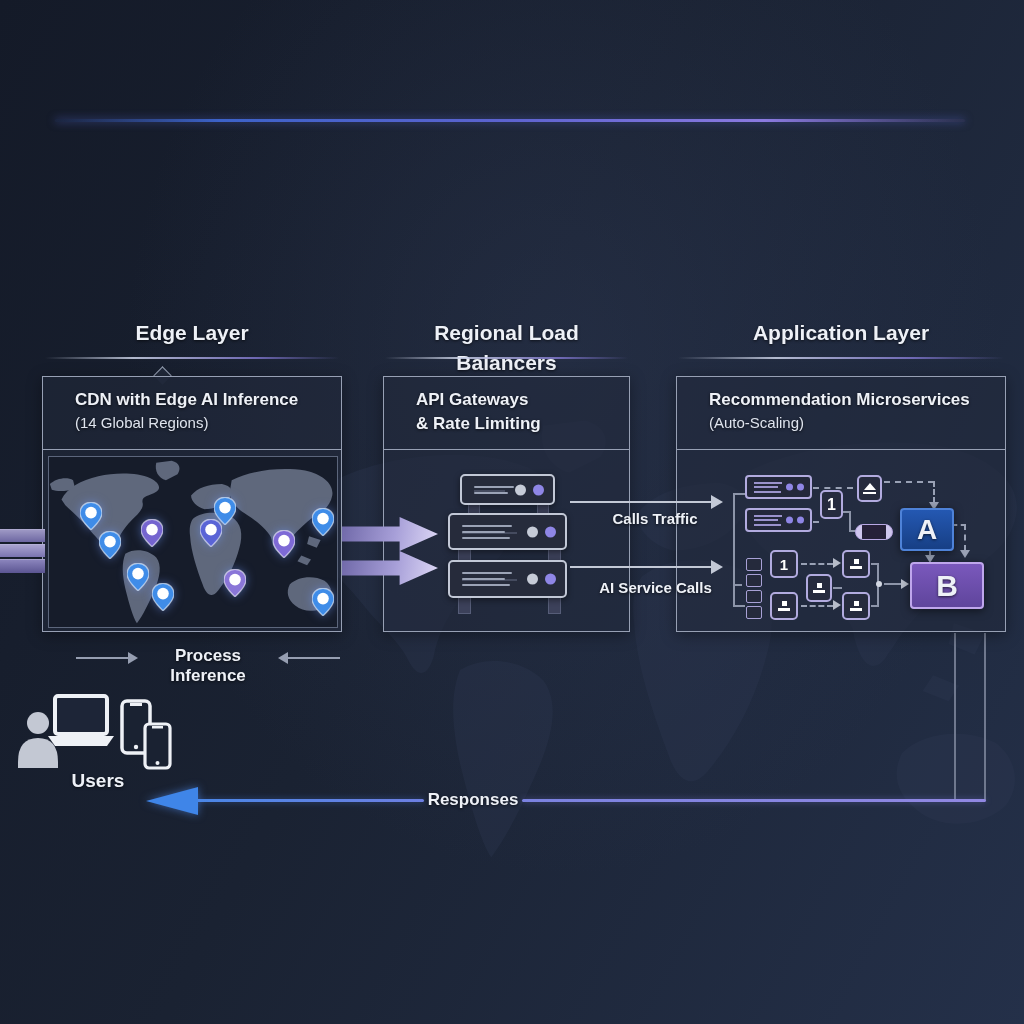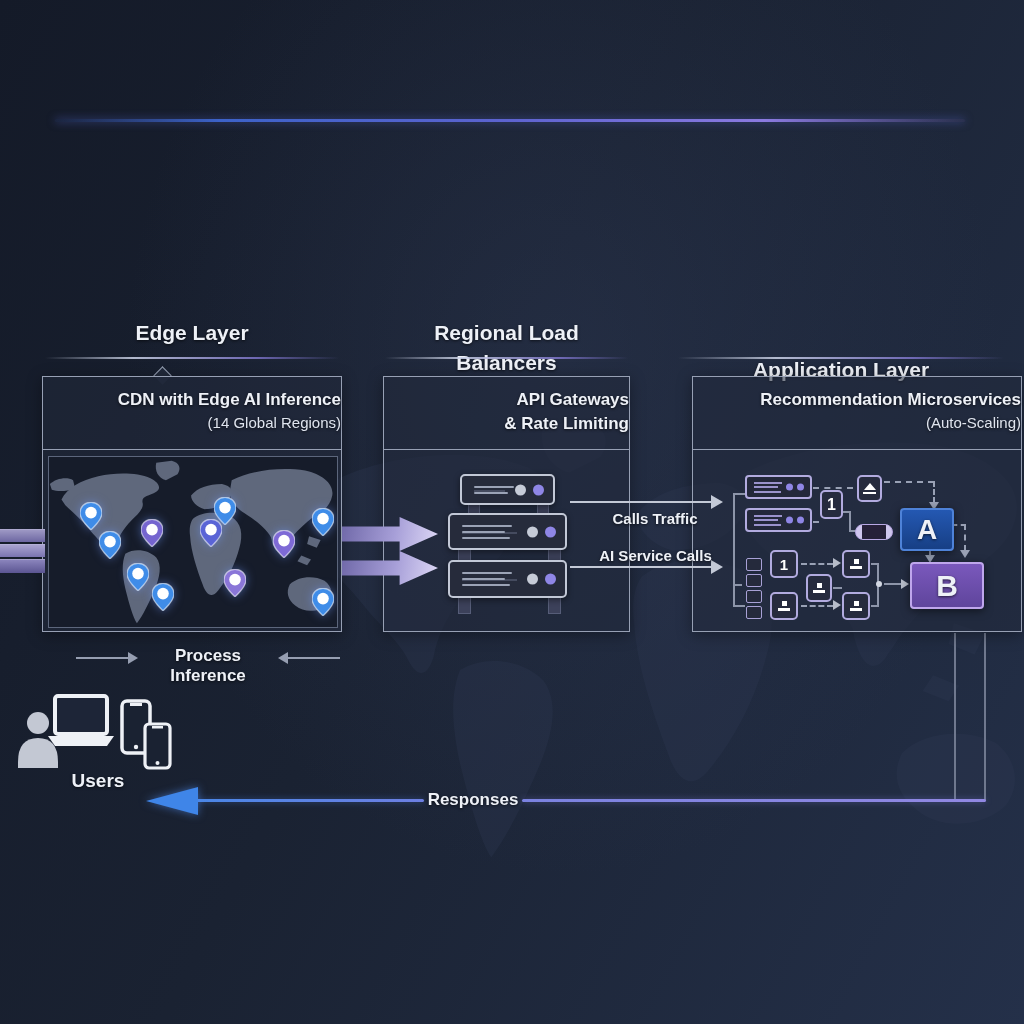--- a/index.html
+++ b/index.html
@@ -22,29 +22,29 @@
   
   .bg-map{left:252px;top:405px;width:780px;height:473px;opacity:0.34;z-index:0;}
   .bg-map svg{width:100%;height:100%;}
 
   
   .col-header{top:318px;height:30px;font-size:21px;font-weight:700;text-align:center;line-height:30px;z-index:2;}
   .col-rule{top:357px;height:2px;z-index:2;border-radius:1px;
     background:linear-gradient(90deg,rgba(160,170,200,0),rgba(205,212,232,0.85) 30%,rgba(130,120,210,0.8) 72%,rgba(160,170,200,0));}
   .h-edge{left:42px;width:300px;}  .r-edge{left:45px;width:294px;}
   .h-lb{left:383px;width:247px;}   .r-lb{left:385px;width:243px;}
-  .h-app{left:676px;width:330px;margin-top:37px;}  .r-app{left:678px;width:326px;}
+  .h-app{left:676px;width:330px;}  .r-app{left:678px;width:326px;}
 
   
   .box{top:376px;height:256px;border:1.5px solid #97a0b4;background:rgba(34,42,60,0.55);
     box-shadow:0 3px 14px rgba(0,0,0,0.35);z-index:2;box-sizing:border-box;}
   .box-edge{left:42px;width:300px;}
   .box-lb{left:383px;width:247px;}
-  .box-app{left:692px;width:330px;}
-  .box-head{position:absolute;left:0;top:0;right:0;height:72px;border-bottom:1.5px solid #97a0b4;text-align:right;padding-left:32px;}
+  .box-app{left:676px;width:330px;}
+  .box-head{position:absolute;left:0;top:0;right:0;height:72px;border-bottom:1.5px solid #97a0b4;text-align:left;padding-left:32px;}
   .box-head .l1{margin-top:13px;font-size:17px;font-weight:700;}
   .box-head .l2{margin-top:4px;font-size:15px;font-weight:400;color:#dfe4ee;}
   .box-head .l2b{margin-top:4px;font-size:17px;font-weight:700;}
   .notch{left:156px;top:369px;width:12px;height:12px;border-left:1.5px solid #97a0b4;border-top:1.5px solid #97a0b4;
     transform:rotate(45deg);background:rgba(34,42,60,0.9);z-index:2;}
 
   
   .edge-map{position:absolute;left:5px;top:79px;width:288px;height:170px;border:1px solid #5c667c;
     background:#161c2a;overflow:hidden;}
   .edge-map svg.world{position:absolute;left:-2px;top:-2px;width:292px;height:176px;}
@@ -286,21 +286,21 @@
         <b class="dot-purple"></b>
       </div>
   </div>
 
   <div class="abs flow-line" style="left:570px;top:501px;width:142px;"></div>
   <div class="abs head-r" style="left:711px;top:495px;"></div>
   <div class="abs flow-label t" style="left:585px;top:510px;width:140px;">Calls Traffic</div>
 
   <div class="abs flow-line" style="left:570px;top:566px;width:142px;"></div>
   <div class="abs head-r" style="left:711px;top:560px;"></div>
-  <div class="abs flow-label t" style="left:578px;top:547px;width:155px;">AI Service Calls</div>
+  <div class="abs flow-label t" style="left:578px;top:579px;width:155px;">AI Service Calls</div>
 
   <div class="abs box box-app">
     <div class="box-head">
       <div class="l1 t">Recommendation Microservices</div>
       <div class="l2 t">(Auto-Scaling)</div>
     </div>
   </div>
 
   <div class="abs ln" style="left:733px;top:493px;width:2px;height:114px;"></div>
   <div class="abs ln" style="left:733px;top:493px;width:12px;height:2px;"></div>

